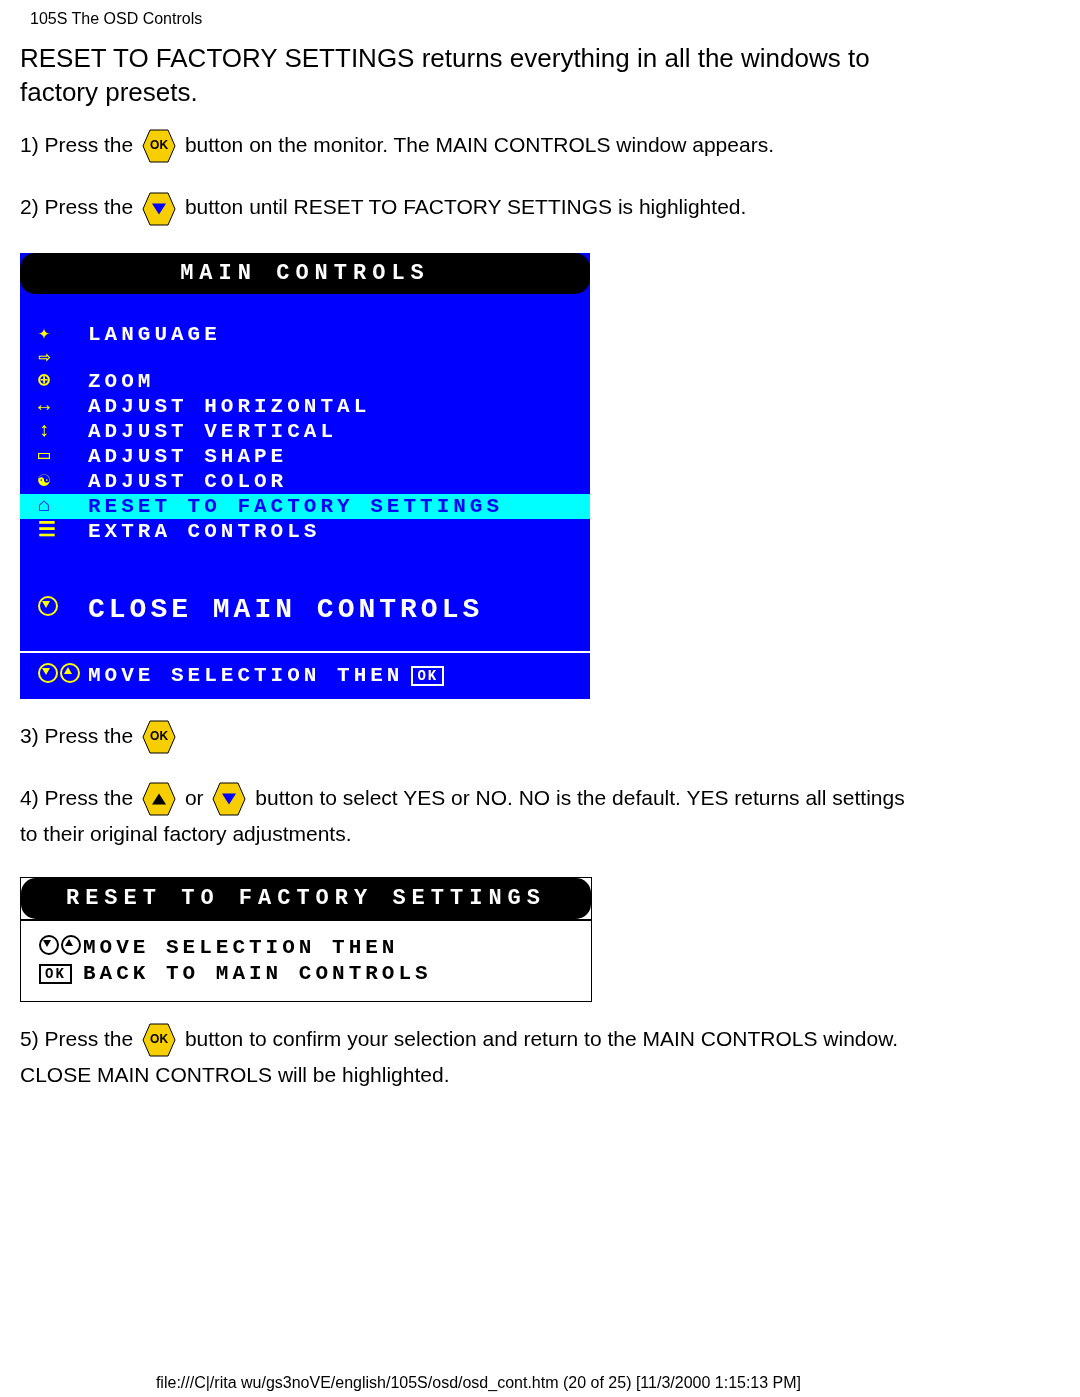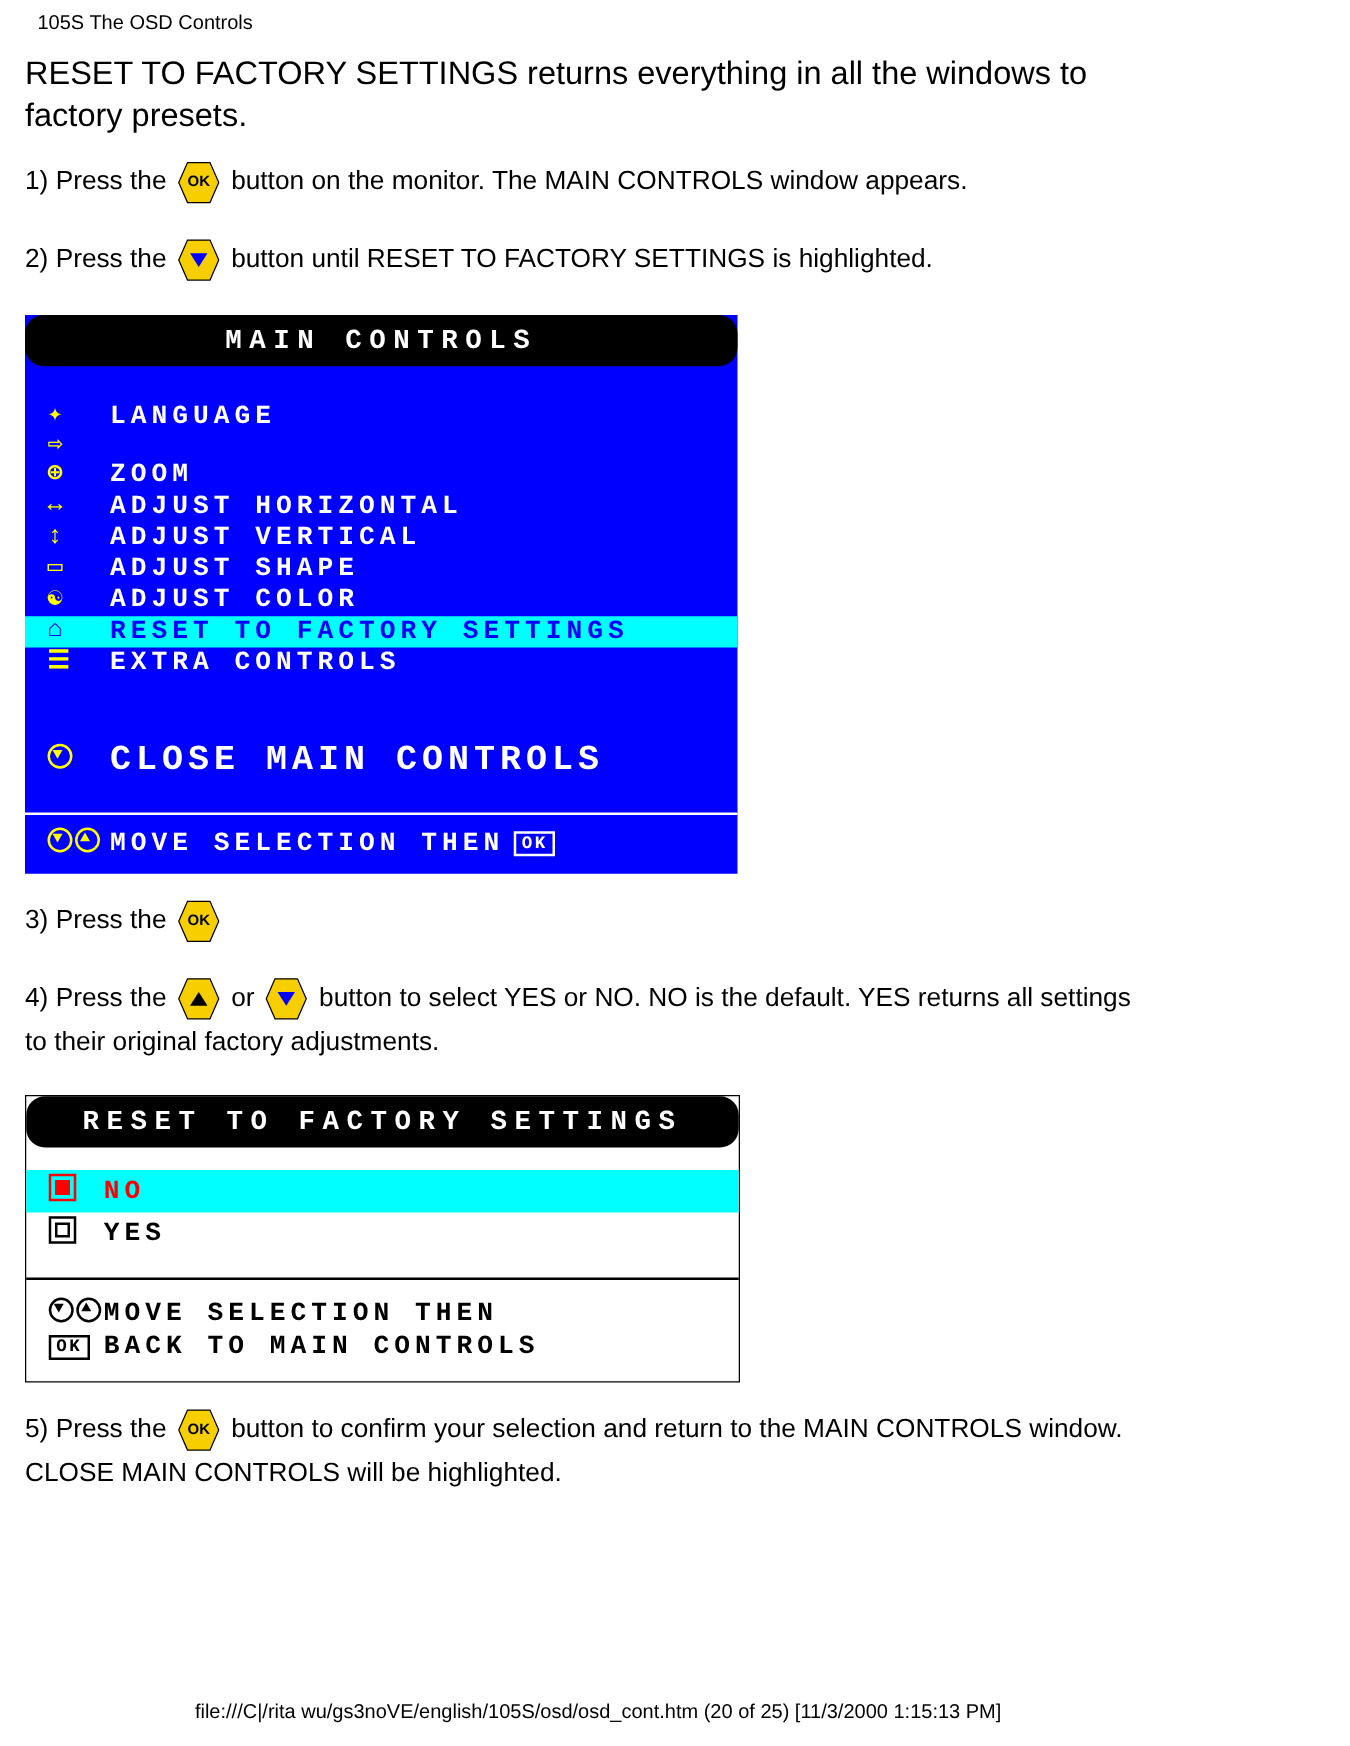--- a/index.html
+++ b/index.html
@@ -41,21 +41,21 @@
   .sq-r::after{content:"";position:absolute;top:3px;left:3px;right:3px;bottom:3px;background:#ff0000;}
   .sq-b{display:inline-block;width:18px;height:18px;border:2px solid #000;position:relative;}
   .sq-b::after{content:"";position:absolute;top:3px;left:3px;right:3px;bottom:3px;border:2px solid #000;}
   .circ-pair{display:inline-flex;gap:2px;}
   .circ{display:inline-block;width:16px;height:16px;border:2px solid #000;border-radius:50%;position:relative;}
   .circ .td{position:absolute;top:3px;left:2px;width:0;height:0;border-left:4px solid transparent;border-right:4px solid transparent;border-top:7px solid #000;}
   .circ .tu{position:absolute;top:2px;left:2px;width:0;height:0;border-left:4px solid transparent;border-right:4px solid transparent;border-bottom:7px solid #000;}
   .circ-y{border-color:#ffff00;}
   .circ-y .td{border-top-color:#ffff00;}
   .circ-y .tu{border-bottom-color:#ffff00;}
-  .footer-path{position:absolute;bottom:18px;left:0;right:0;text-align:center;font-size:16px;padding-left:13px;}
+  .footer-path{position:absolute;bottom:5px;left:0;right:0;text-align:center;font-size:16px;padding-left:13px;}
 </style>
 </head>
 <body>
 <div class="page">
 
 <div class="small">105S The OSD Controls</div>
 <p>RESET TO FACTORY SETTINGS returns everything in all the windows to factory presets.</p>
 
 <div class="step">
   <span>1) Press the</span>
@@ -161,30 +161,20 @@
     <svg viewBox="0 0 36 36">
           <polygon points="9,2 27,2 34,18 27,34 9,34 2,18" fill="#f7cf00" stroke="#000" stroke-width="1"></polygon>
         </svg>
     <span class="hex-tri-down"></span>
   </span>
   <span>button to select YES or NO. NO is the default. YES returns all settings to their original factory adjustments.</span>
 </div>
 
 <div class="osd osd2">
   <div class="osd-title">RESET TO FACTORY SETTINGS</div>
-  <div class="osd2-list">
-    <div class="osd2-row hl">
-      <span class="ico2"><span class="sq-r"></span></span>
-      <span>NO</span>
-    </div>
-    <div class="osd2-row">
-      <span class="ico2"><span class="sq-b"></span></span>
-      <span>YES</span>
-    </div>
-  </div>
   <div class="osd2-footer">
     <div class="line">
       <span class="ico2">
         <span class="circ-pair">
               <span class="circ">
                 <span class="td"></span>
               </span>
               <span class="circ">
                 <span class="tu"></span>
               </span>

